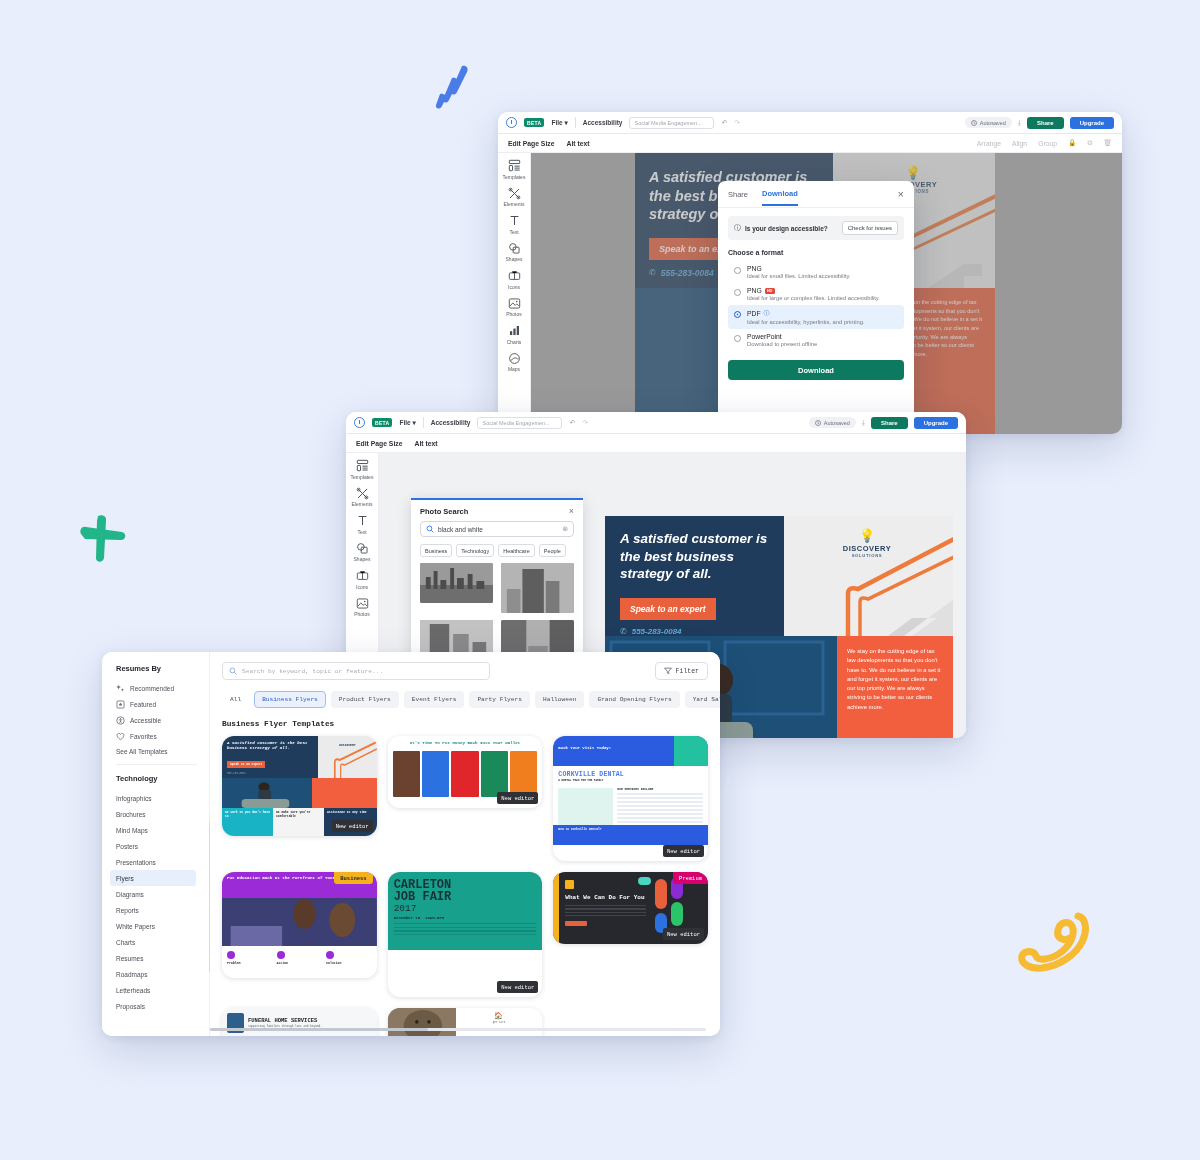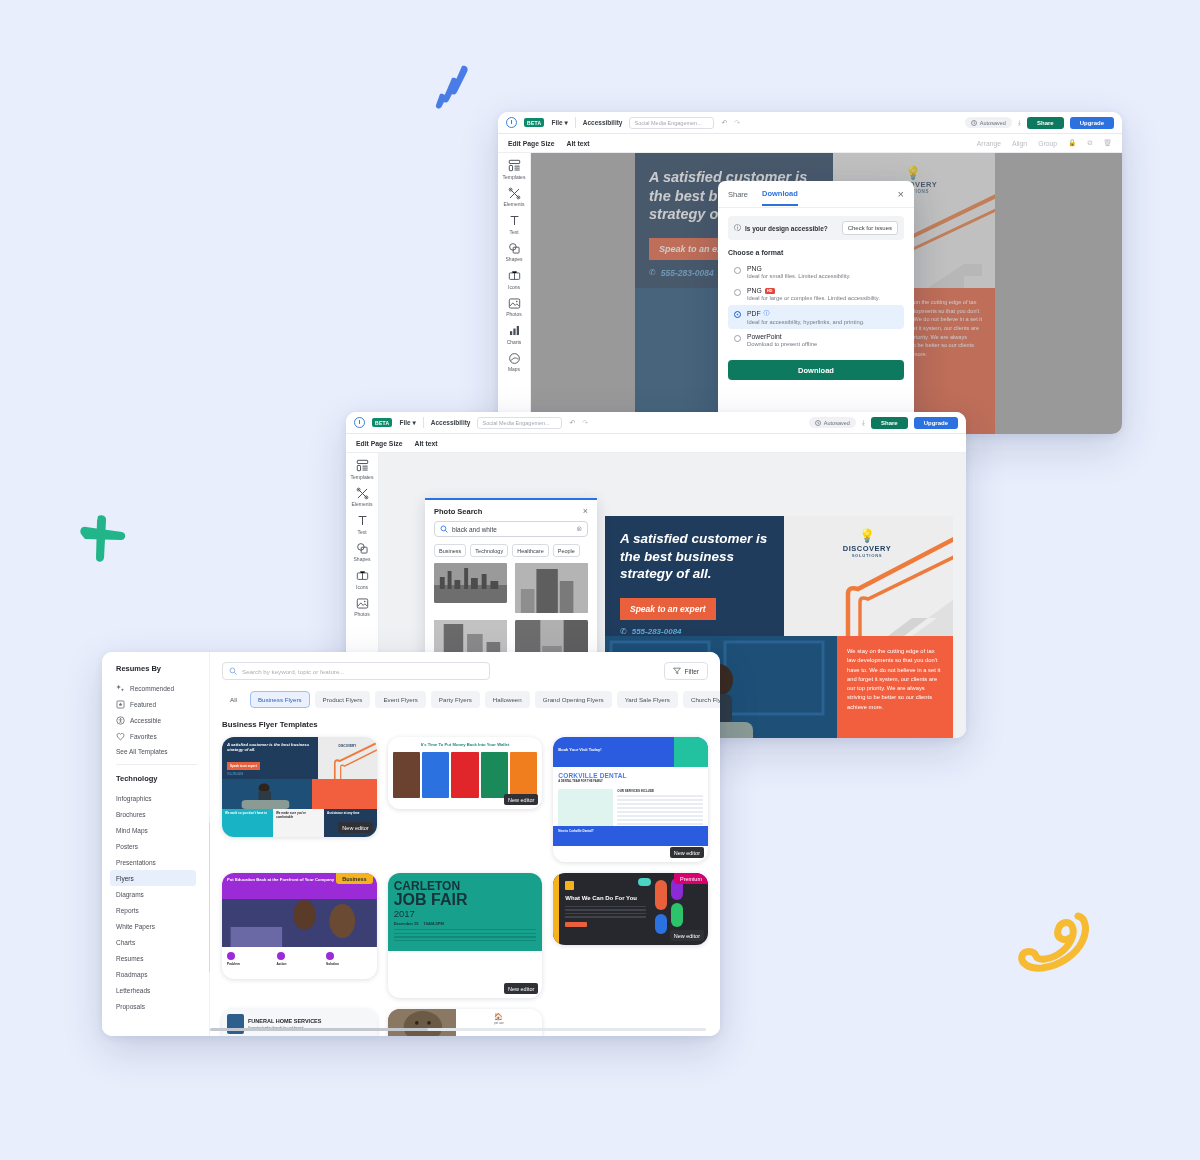--- a/index.html
+++ b/index.html
@@ -108,21 +108,21 @@
     margin-top:9px; width:100%; background:#0d7a5f; color:#fff; border:none; border-radius:4px;
     height:20px; font-size:7.5px; font-weight:600;
   }
 
   
   #win2 { left:346px; top:412px; width:620px; height:326px; }
   #win2 .canvas { position:absolute; left:33px; top:41px; right:0; bottom:0; background:#f0f1f3; }
 
   
   #psearch {
-    position:absolute; left:46px; top:45px; width:172px; bottom:0;
+    position:absolute; left:32px; top:45px; width:172px; bottom:0;
     background:#fff; border-top:2.5px solid #2b72e0;
     box-shadow:0 3px 14px rgba(20,30,60,.14);
   }
   .ps-head { display:flex; align-items:center; padding:7px 9px 5px; }
   .ps-title { font-size:7.5px; font-weight:700; color:#23262c; }
   .ps-x { margin-left:auto; font-size:9px; color:#73787f; line-height:1;}
   .ps-field {
     margin:0 9px; border:1px solid #d3d6dc; border-radius:4px; height:16px;
     display:flex; align-items:center; gap:4px; padding:0 5px;
   }
@@ -140,21 +140,21 @@
   #win3 { left:102px; top:652px; width:618px; height:384px; }
   .w3-side { position:absolute; left:0; top:0; bottom:0; width:108px; background:#fff; border-right:1px solid #eef0f3; padding:12px 0 0 14px; }
   .w3-h { font-size:7.5px; font-weight:700; color:#23262c; margin-bottom:7px;}
   .w3-row { display:flex; align-items:center; gap:5px; padding:3.5px 0; }
   .w3-row .lbl { font-size:6.5px; color:#4a4f57; white-space:nowrap;}
   .w3-ico { width:9px; height:9px; color:#6b7079; flex:none; display:flex; align-items:center; justify-content:center;}
   .w3-link { font-size:6.5px; color:#4a4f57; padding:4px 0 0 0;}
   .w3-hr { height:1px; background:#eceef2; margin:9px 12px 9px 0;}
   .cat { font-size:6.5px; color:#4a4f57; padding:4.5px 0 4.5px 6px; margin-left:-6px; border-radius:3px; white-space:nowrap;}
   .cat.sel { background:#e7effc; color:#2c3138; width:86px;}
-  .w3-main { position:absolute; left:108px; top:0; right:0; bottom:0; background:#fff; padding:10px 12px; overflow:hidden;}
+  .w3-main { position:absolute; left:108px; top:0; right:0; bottom:0; background:#fff; padding:10px 12px; overflow:hidden;font-family:Liberation Mono, monospace;}
   .w3-search {
     border:1px solid #dcdfe5; border-radius:4px; height:18px; display:flex; align-items:center;
     gap:5px; padding:0 6px; width:268px;
   }
   .w3-search .ph { font-size:6.2px; color:#a9aeb6; }
   .w3-filter {
     border:1px solid #dcdfe5; border-radius:4px; height:18px; display:flex; align-items:center;
     gap:4px; padding:0 8px; font-size:6.5px; color:#3b3f46;
   }
   .w3-tabs { display:flex; gap:5px; margin-top:11px; align-items:center; }
@@ -793,21 +793,21 @@
               <div style="width:8px;height:8px;border-radius:50%;background:#9b2bd6;"></div>
               <div style="font-size:3.2px;font-weight:700;color:#23262c;margin-top:2px;">Solution</div>
             </div>
         </div>
         <span class="biz-badge">Business</span>
       </div>
 
       <div class="card" style="height:125px;background:#fff;">
         <div style="background:#17a08c;padding:7px 6px;height:78px;">
           <div style="color:#18323a;font-size:12px;font-weight:800;line-height:1;">CARLETON</div>
-          <div style="color:#18323a;font-size:16px;font-weight:800;line-height:1.05;">JOB FAIR</div>
+          <div style="color:#18323a;font-size:12px;font-weight:800;line-height:1.05;">JOB FAIR</div>
           <div style="color:#18323a;font-size:9.5px;font-weight:500;line-height:1.1;">2017</div>
           <div style="margin-top:2px;display:flex;gap:5px;">
             <span style="color:#18323a;font-size:4px;font-weight:700;">December 15</span>
             <span style="color:#18323a;font-size:4px;font-weight:700;">10AM-5PM</span>
           </div>
           <div style="margin-top:3px;height:14px;background:repeating-linear-gradient(#128a78 0 1.4px,transparent 1.4px 3.6px);"></div>
         </div>
         <span class="ne-badge">New editor</span>
       </div>
 

